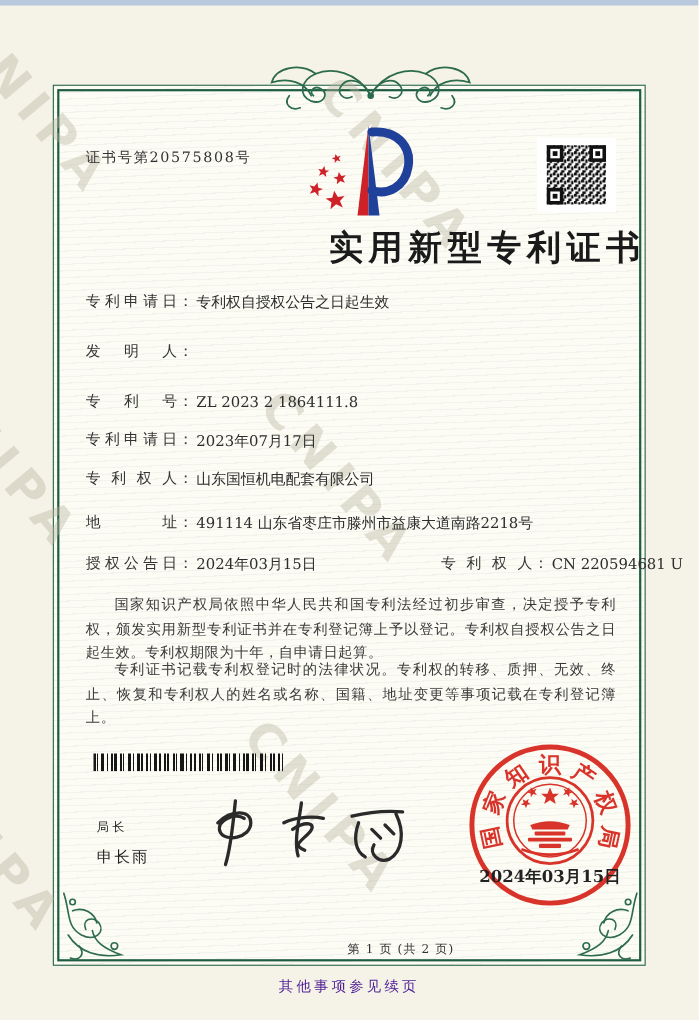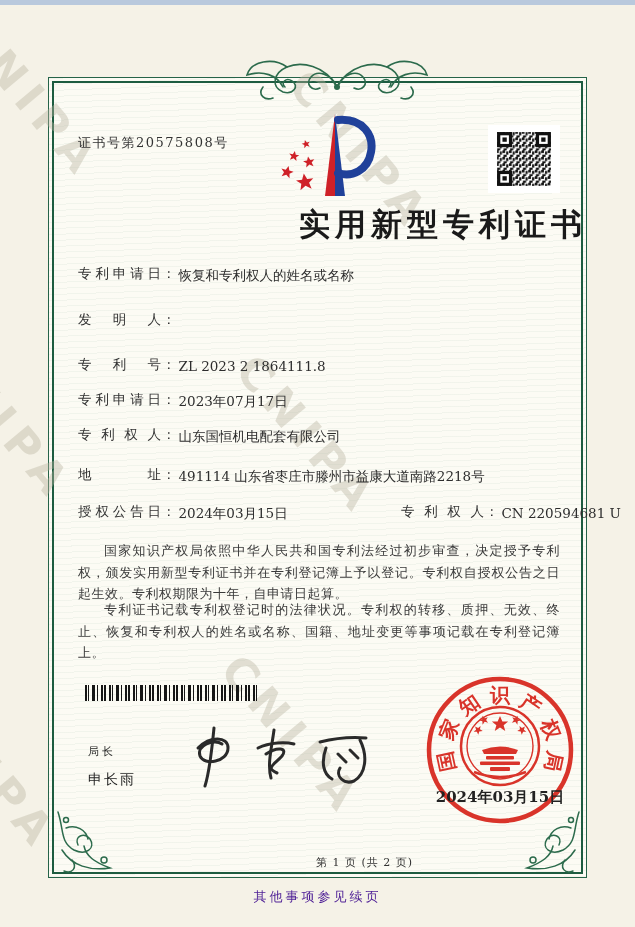--- a/index.html
+++ b/index.html
@@ -186,21 +186,21 @@
           <rect x="6" y="42" width="4" height="4" fill="#111"></rect>
       </g>
     </svg>
   </div>
 
   <div class="title">实用新型专利证书</div>
 
   <div class="field wide" style="top:265px;">
     <span class="lbl">专利申请日</span>
       <span class="colon">：</span>
-    <span class="val">恢复和专利权人的姓名或名称</span>
+    <span class="val">专利权自授权公告之日起生效</span>
   </div>
 
   <div class="field" style="top:311px;">
     <span class="lbl">发明人</span>
       <span class="colon">：</span>
   </div>
 
   <div class="field" style="top:356px;">
     <span class="lbl">专利号</span>
       <span class="colon">：</span>

